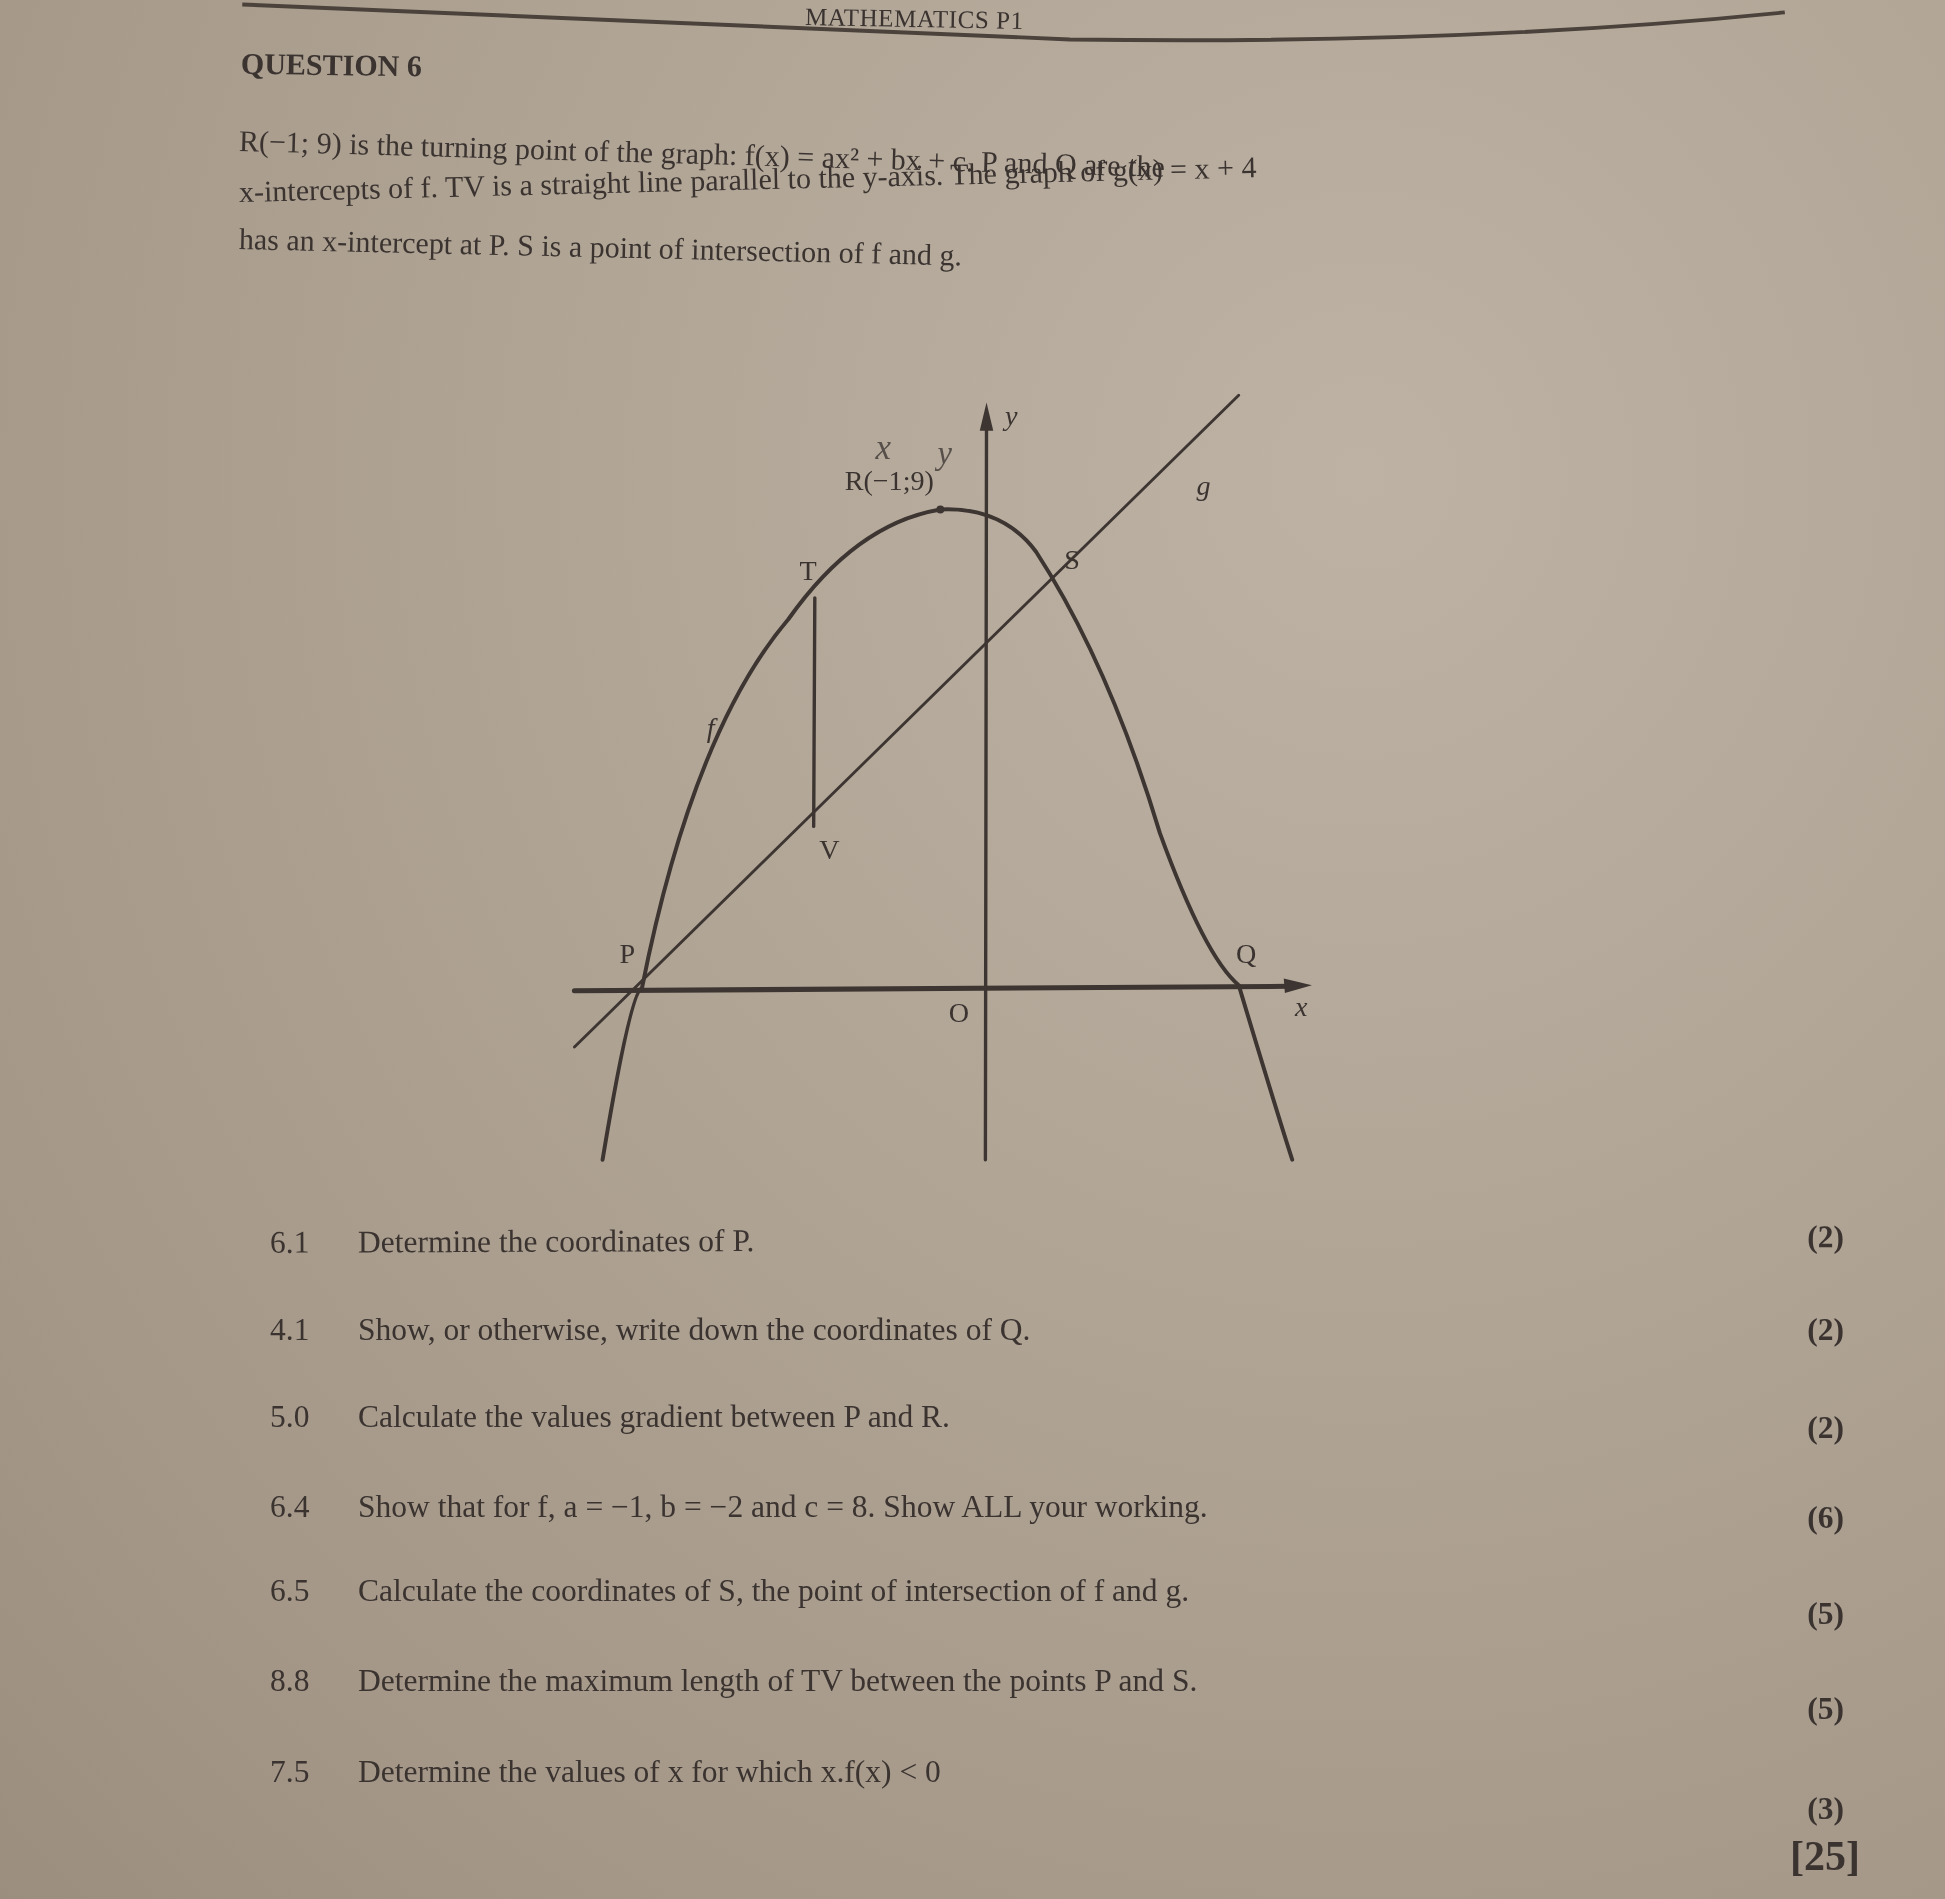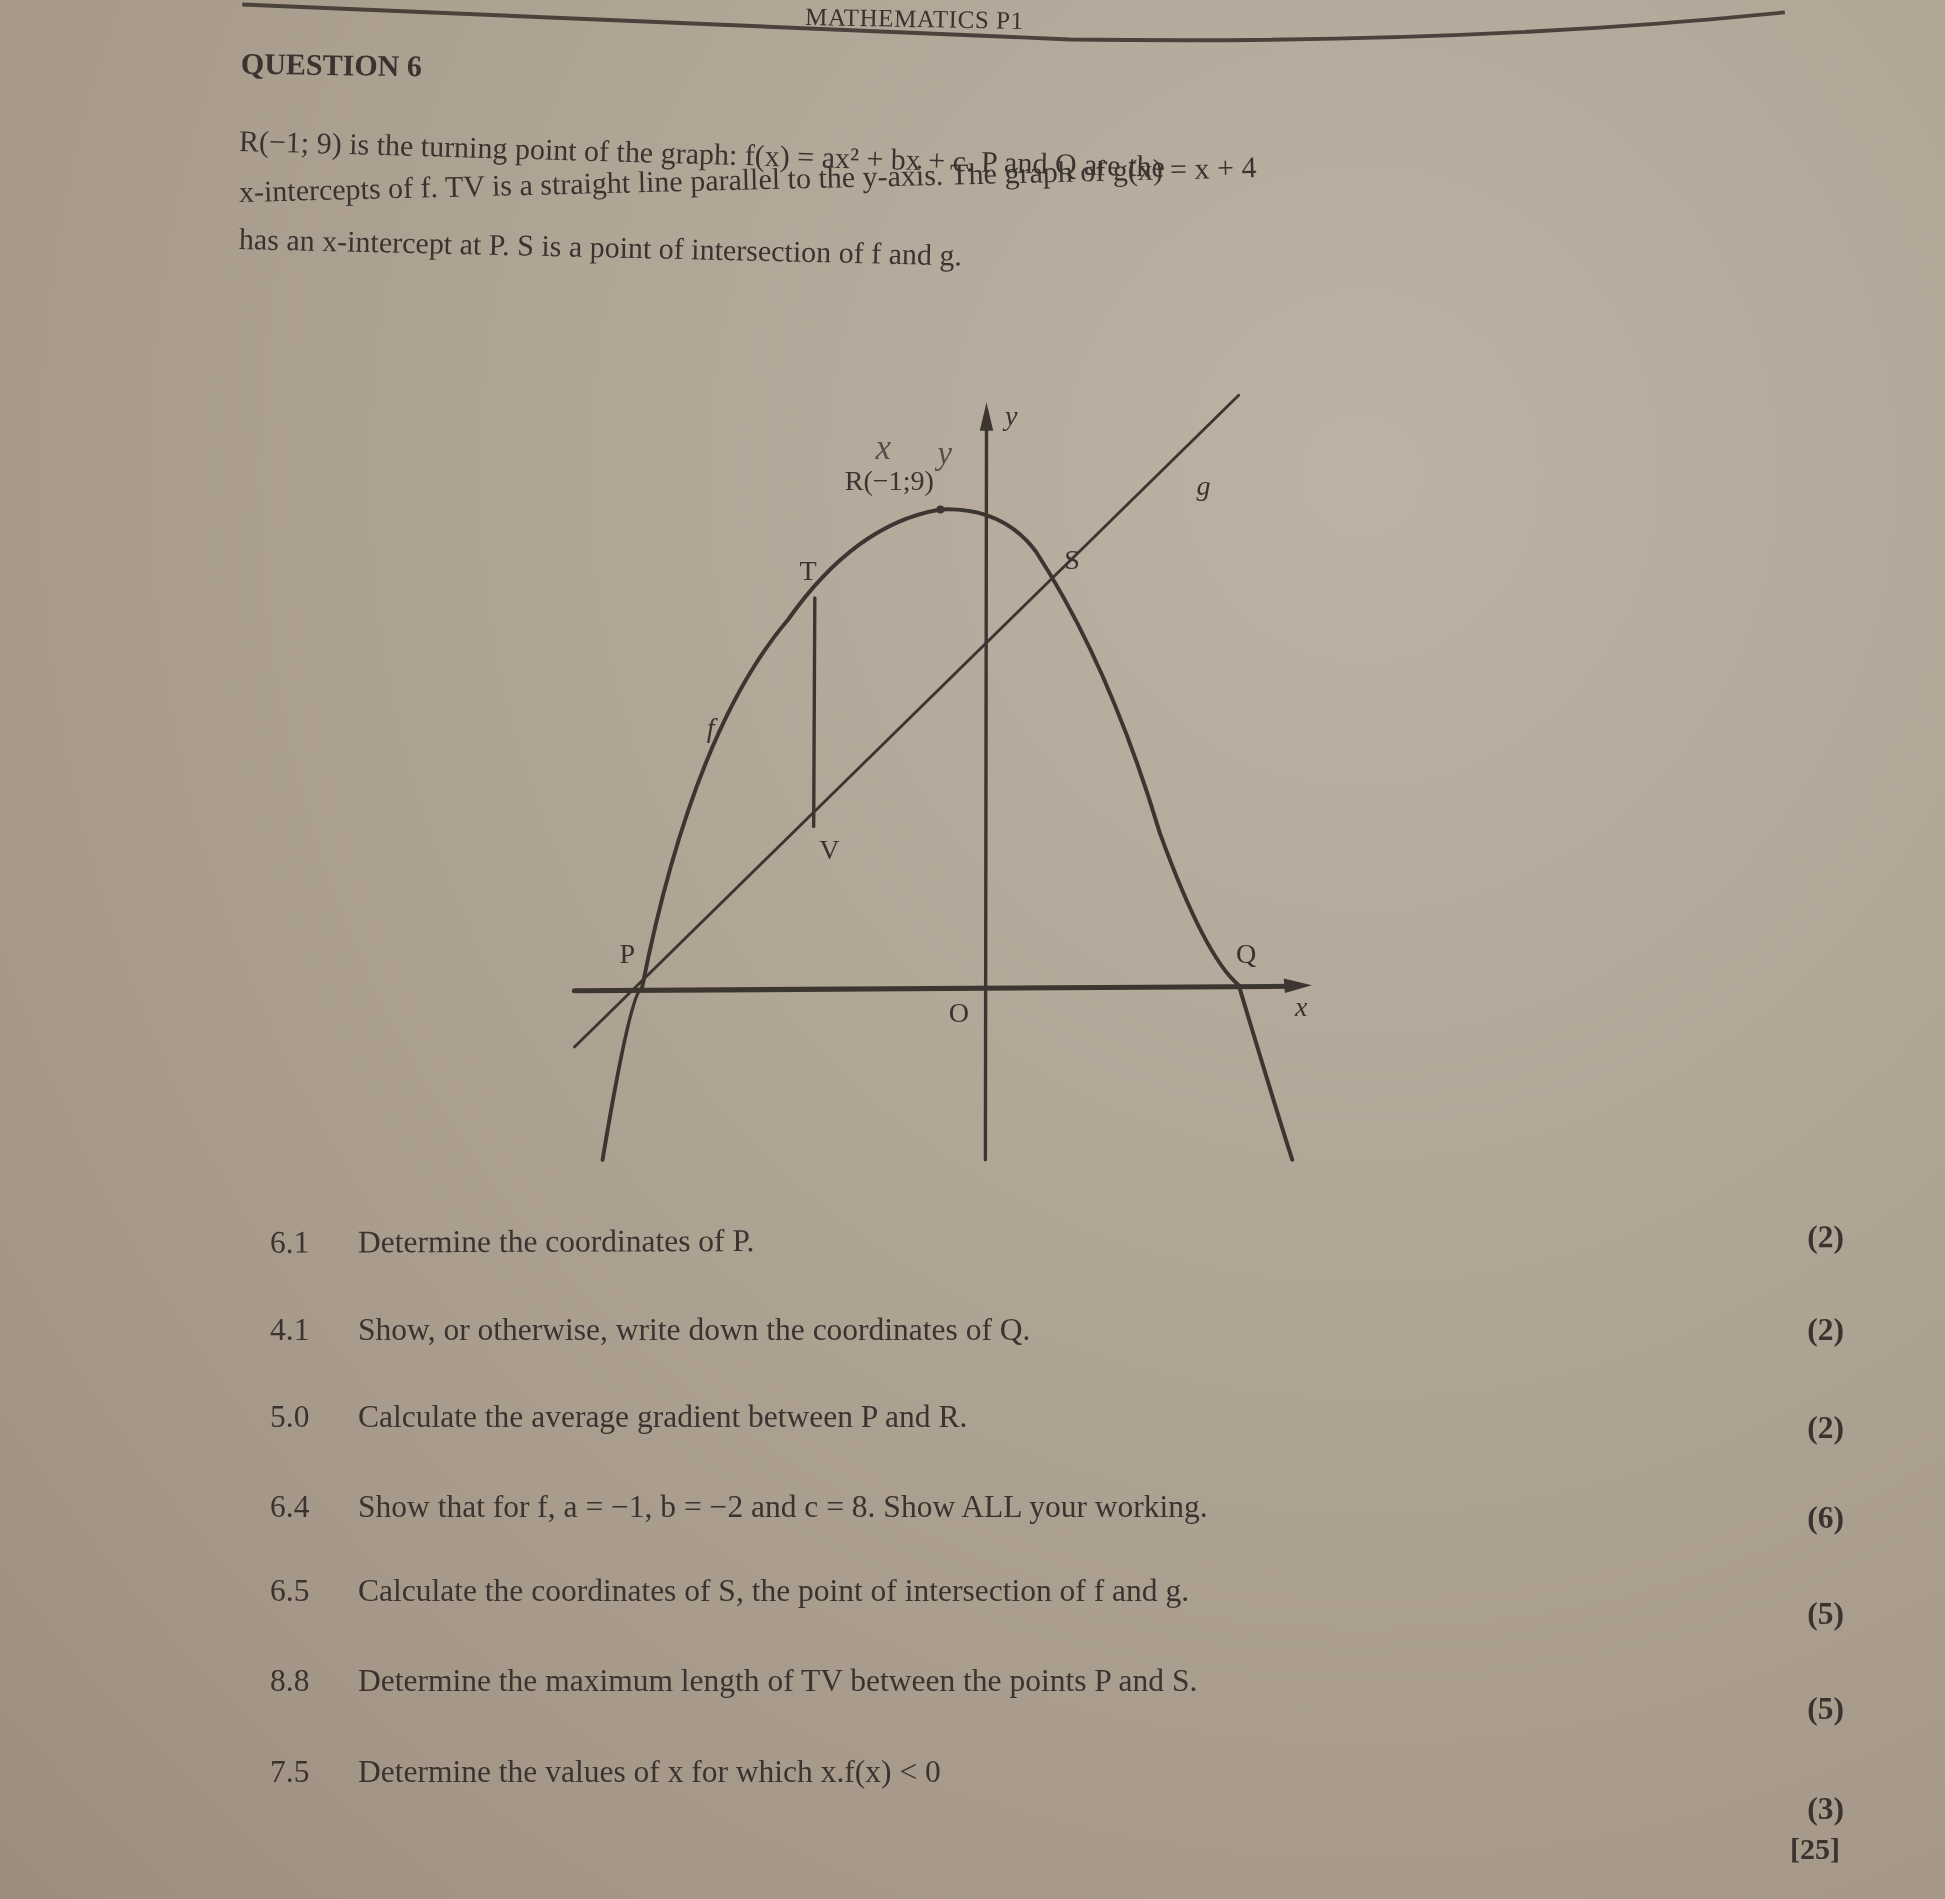--- a/index.html
+++ b/index.html
@@ -14,21 +14,21 @@
   .q-title { left:241px; top:48px; font-size:30px; font-weight:bold; transform:rotate(0.8deg); }
   .para-line { font-size:30px; transform-origin:left center; }
   .graph { position:absolute; left:0; top:0; width:1946px; height:1900px; pointer-events:none; }
   .graph * { pointer-events:auto; }
   .lbl { font-family:"Liberation Serif", serif; font-size:50px; fill:#3a3330; }
   .lbl-it { font-style:italic; }
   .q-row { position:absolute; left:234px; width:1610px; font-size:31.5px; }
   .q-num { position:absolute; left:0; top:0;margin-left:36px; }
   .q-text { position:absolute; left:124px; top:0; }
   .q-marks { position:absolute; right:0; font-weight:bold; }
-  .total { left:1790px; top:1832px; font-size:30px; font-weight:bold; }
+  .total { left:1790px; top:1832px; font-size:42px; font-weight:bold; }
 </style>
 </head>
 <body>
 
 <div class="abs header-title">MATHEMATICS P1</div>
 <svg class="graph" viewBox="0 0 3456 3375">
   <path d="M430 8 Q1200 40 1900 70 Q2600 80 3170 22" stroke="#4a423b" stroke-width="7" fill="none"></path>
 </svg>
 
 <div class="abs q-title">QUESTION 6</div>
@@ -76,21 +76,21 @@
   <span class="q-text">Determine the coordinates of P.</span>
   <span class="q-marks">(2)</span>
 </div>
 <div class="q-row" style="top:1312px;">
   <span class="q-num">4.1</span>
   <span class="q-text">Show, or otherwise, write down the coordinates of Q.</span>
   <span class="q-marks">(2)</span>
 </div>
 <div class="q-row" style="top:1399px;">
   <span class="q-num">5.0</span>
-  <span class="q-text">Calculate the average gradient between P and R.</span>
+  <span class="q-text">Calculate the values gradient between P and R.</span>
   <span class="q-marks" style="top:11.3px;">(2)</span>
 </div>
 <div class="q-row" style="top:1489px;">
   <span class="q-num">6.4</span>
   <span class="q-text">Show that for f, a = −1, b = −2 and c = 8. Show ALL your working.</span>
   <span class="q-marks" style="top:11.3px;">(6)</span>
 </div>
 <div class="q-row" style="top:1573px;">
   <span class="q-num">6.5</span>
   <span class="q-text">Calculate the coordinates of S, the point of intersection of f and g.</span>

